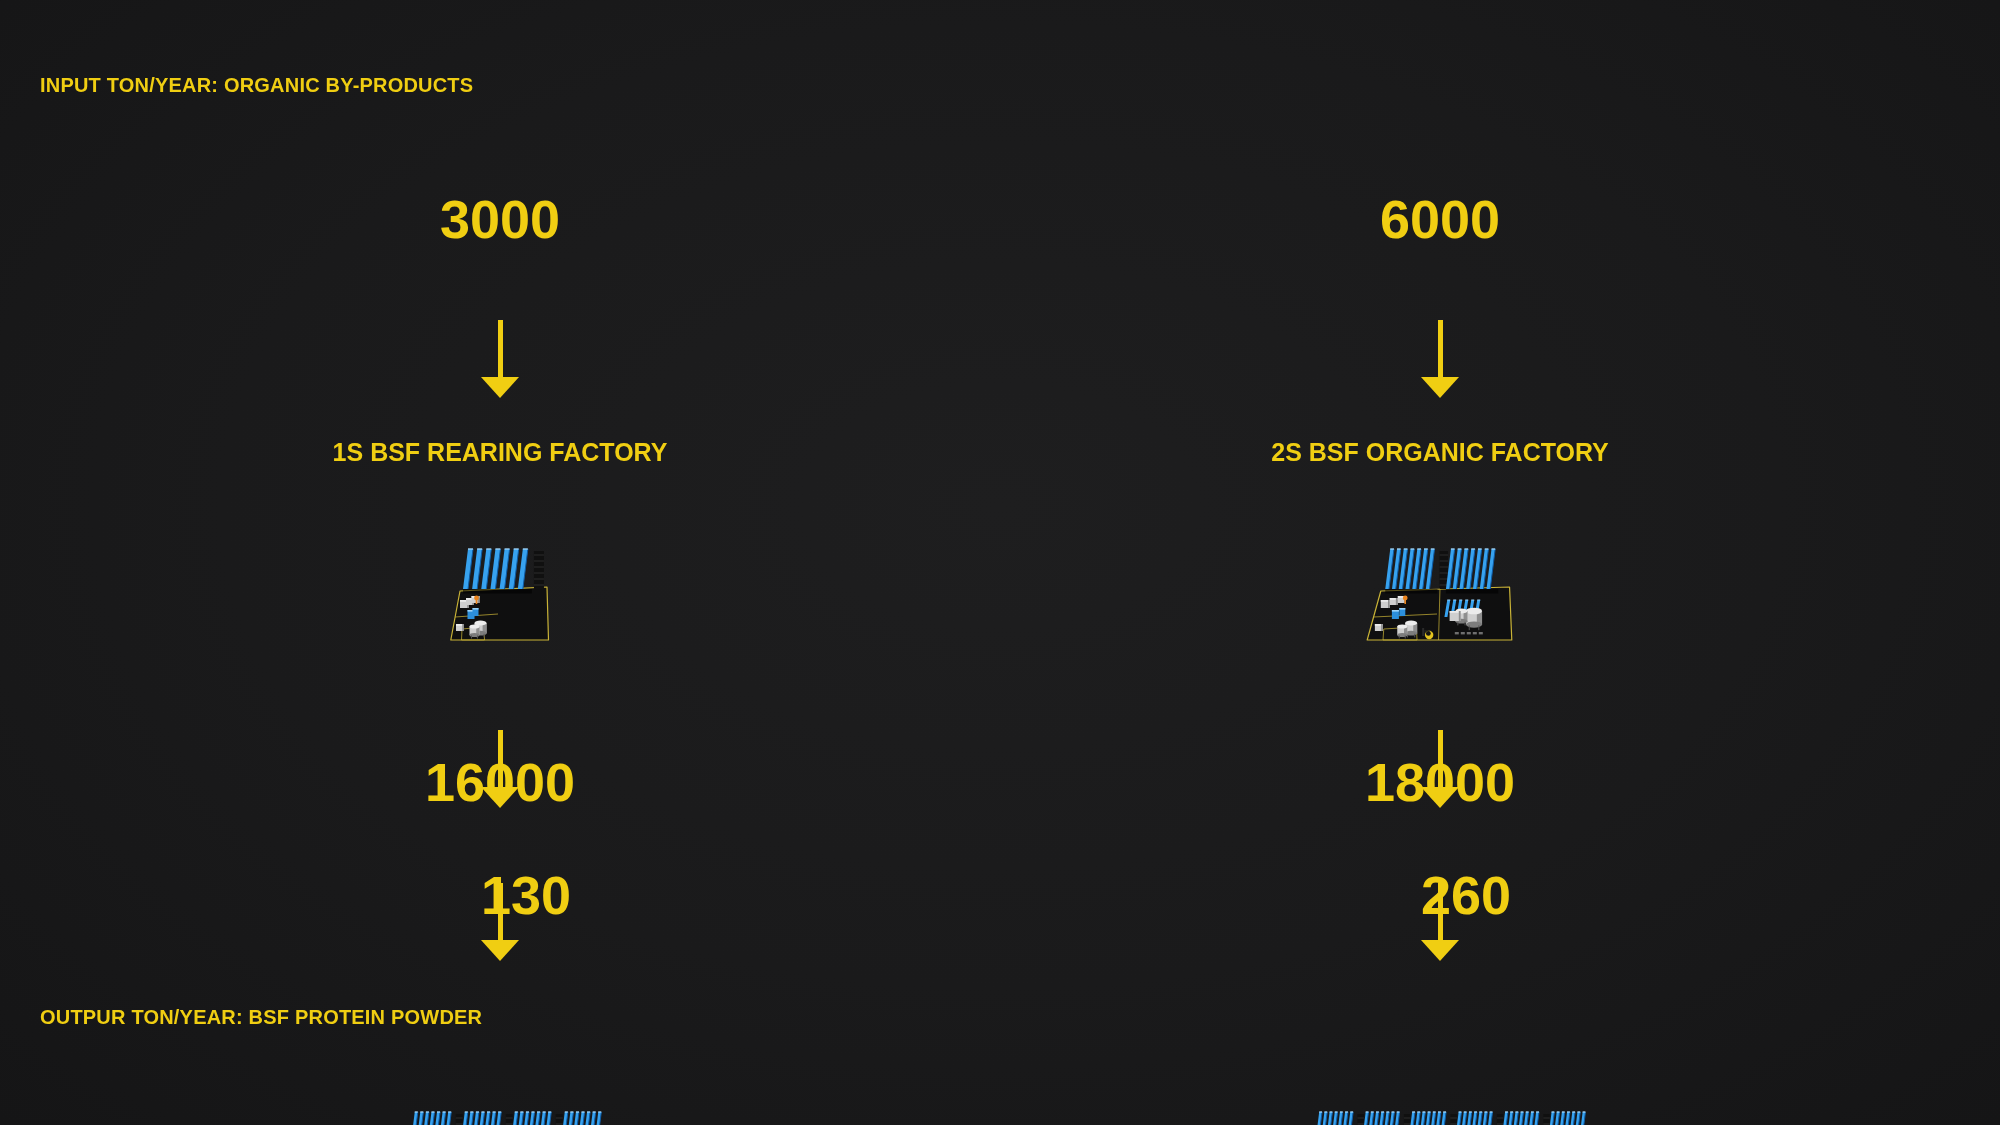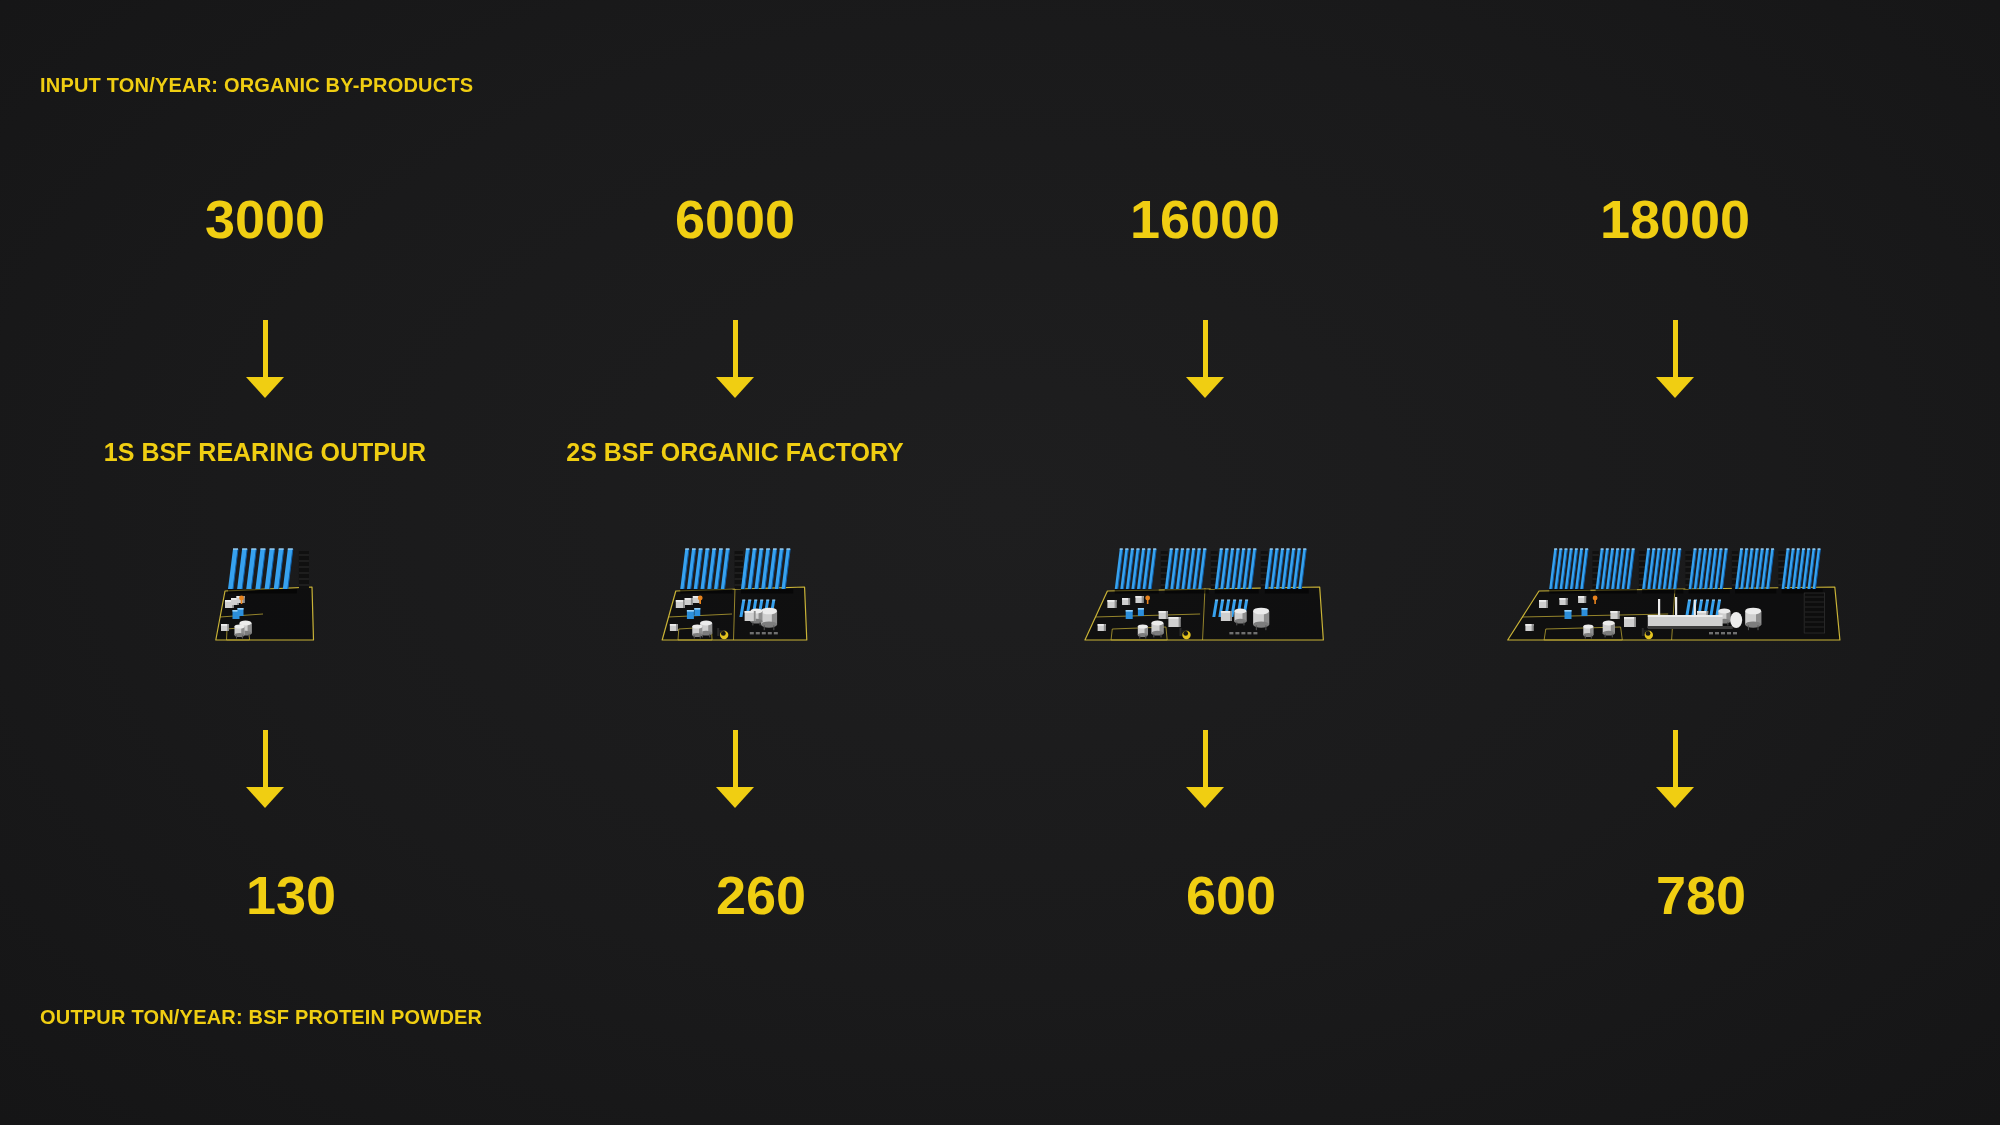--- a/index.html
+++ b/index.html
@@ -10,21 +10,21 @@
     font-family:"Liberation Sans", sans-serif;
   }
   .corner-label{
     position:absolute;left:40px;color:var(--yellow);
     font-weight:bold;font-size:20px;letter-spacing:.2px;white-space:nowrap;
   }
   #input-label{top:74px;}
   #output-label{top:1006px;}
   .stages{
     position:absolute;left:30px;top:0;width:1880px;height:100%;
-    display:grid;grid-template-columns:repeat(4,1fr);
+    display:grid;grid-template-columns:repeat(2,1fr);
   }
   .stage{position:relative;height:100%;}
   .stage > *{position:absolute;left:50%;transform:translateX(-50%);}
   .num{color:var(--yellow);font-weight:bold;font-size:54px;line-height:1;white-space:nowrap;}
   .num.in{top:192px;}
   .num.out{top:868px;margin-left:26px;}
   .flabel{top:438px;color:var(--yellow);font-weight:bold;font-size:25px;white-space:nowrap;}
   .arrow{display:flex;flex-direction:column;align-items:center;}
   .arrow.a1{top:320px;}
   .arrow.a2{top:730px;}
@@ -37,21 +37,21 @@
 
 <div class="canvas">
   <div id="input-label" class="corner-label">INPUT TON/YEAR: ORGANIC BY-PRODUCTS</div>
   <div id="stages" class="stages">
   <div class="stage">
     <div class="num in">3000</div>
     <div class="arrow a1">
       <div class="stem"></div>
       <div class="head"></div>
     </div>
-    <div class="flabel">1S BSF REARING OUTPUR</div>
+    <div class="flabel">1S BSF REARING FACTORY</div>
     <div class="fimg">
           <svg viewBox="0 0 100 120" width="100" height="120">
             <polygon points="10,54 97,50 98.5,103 0.8,103" fill="rgba(5,5,5,0.55)" stroke="#c9b337" stroke-width="1.2" stroke-linejoin="round"></polygon>
             <line x1="5" y1="80" x2="48" y2="77" stroke="#c9b337" stroke-width="0.8" opacity="0.9"></line>
             <polygon points="12,92 34,90 34.5,103 11.5,103" fill="none" stroke="#c9b337" stroke-width="0.8" opacity="0.9"></polygon>
             <polygon points="13,52 81.96000000000001,52 81.96000000000001,56.5 13,56.5" fill="#000" opacity="0.55"></polygon>
             <polygon points="13,52 18,12 23.02542857142857,12 18.02542857142857,52" fill="#37a2ef"></polygon>
             <line x1="18.02542857142857" y1="52" x2="23.02542857142857" y2="12" stroke="#0d5ba5" stroke-width="1"></line>
             <line x1="18" y1="12" x2="23.02542857142857" y2="12" stroke="#9bd2f8" stroke-width="1.4"></line>
             <polygon points="22.137142857142855,52 27.137142857142855,12 32.162571428571425,12 27.162571428571425,52" fill="#37a2ef"></polygon>

